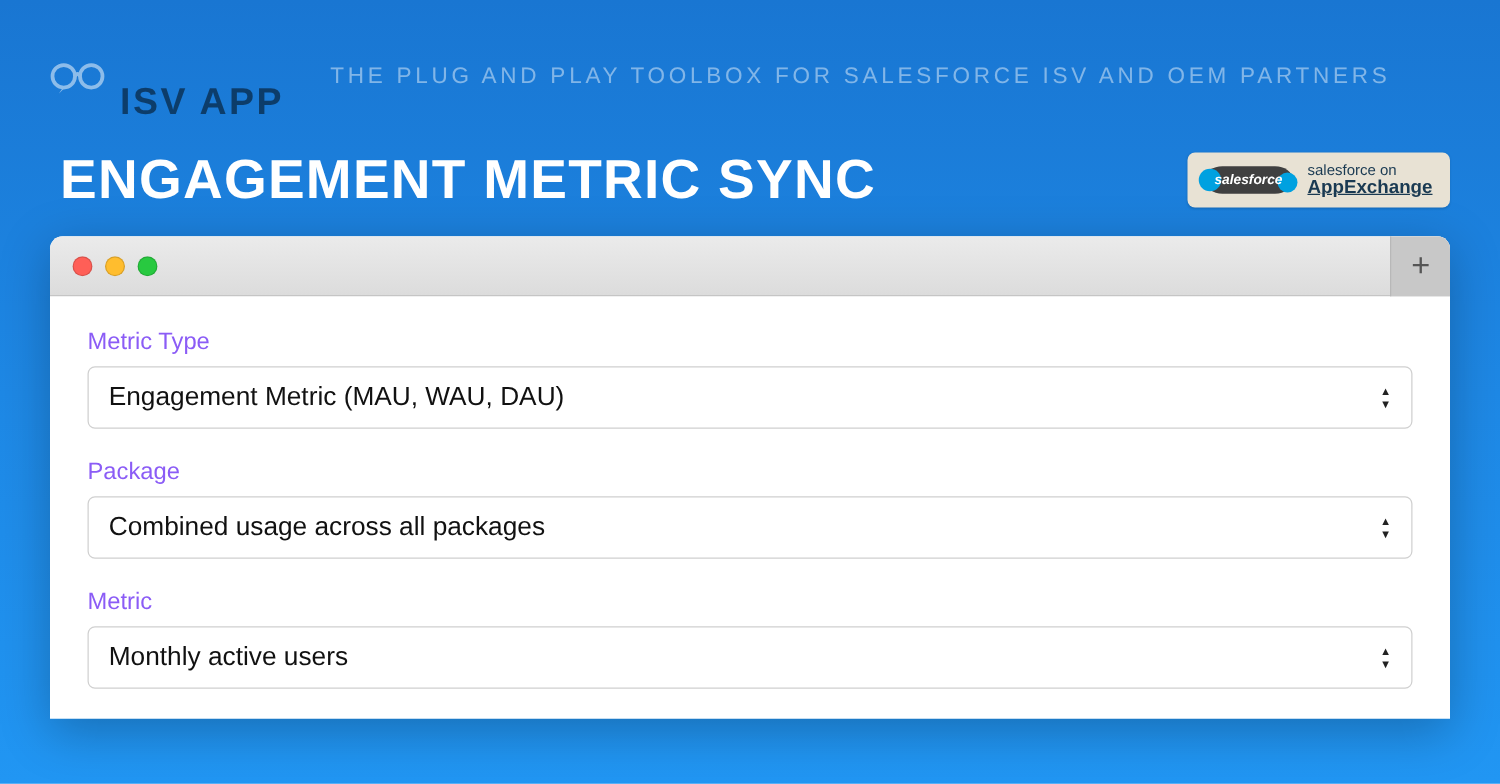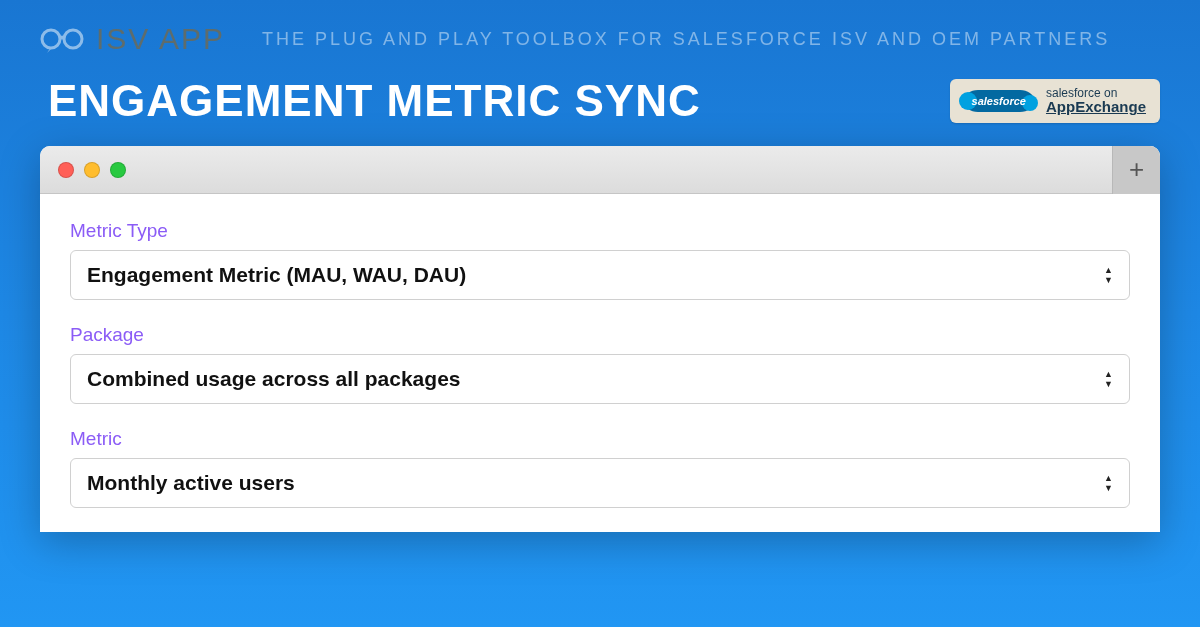--- a/index.html
+++ b/index.html
@@ -22,25 +22,26 @@
   .logo-container {
     display: flex;
     align-items: center;
     gap: 12px;
     opacity: 0.5;
   }
 
   .logo-icon svg { display: block; }
 
   .logo-text {
-    color: #a16207;
+    color: #000000;
     font-size: 30px;
-    font-weight: 400;
+    font-weight: 700;
     letter-spacing: 2px;
     text-transform: uppercase;
+    margin-top: 43px;
   }
 
   .tagline {
     color: rgba(255,255,255,0.45);
     font-size: 18px;
     letter-spacing: 3px;
     font-weight: 500;
     margin-left: 17px;
   }
 
@@ -62,21 +63,21 @@
     background: #e8e2d4;
     border-radius: 6px;
     padding: 8px 14px;
     display: flex;
     align-items: center;
     gap: 12px;
     box-shadow: 0 1px 2px rgba(0,0,0,0.15);
   }
 
   .sf-cloud {
-    background: #0369a1;
+    background: #404040;
     border-radius: 14px / 10px;
     padding: 5px 8px;
     color: #fff;
     font-size: 11px;
     font-style: italic;
     font-weight: 600;
     position: relative;
   }
   .sf-cloud::before, .sf-cloud::after {
     content: "";
@@ -161,21 +162,20 @@
     border: 1px solid #d0d0d0;
     border-radius: 6px;
     padding: 12px 16px;
     font-size: 21px;
     color: #111;
     background: #fff;
     display: flex;
     align-items: center;
     justify-content: space-between;
     cursor: pointer;
-    font-weight: bold;
   }
 
   .stepper {
     display: flex;
     flex-direction: column;
     gap: 1px;
     font-size: 9px;
     color: #222;
     line-height: 1;
   }

